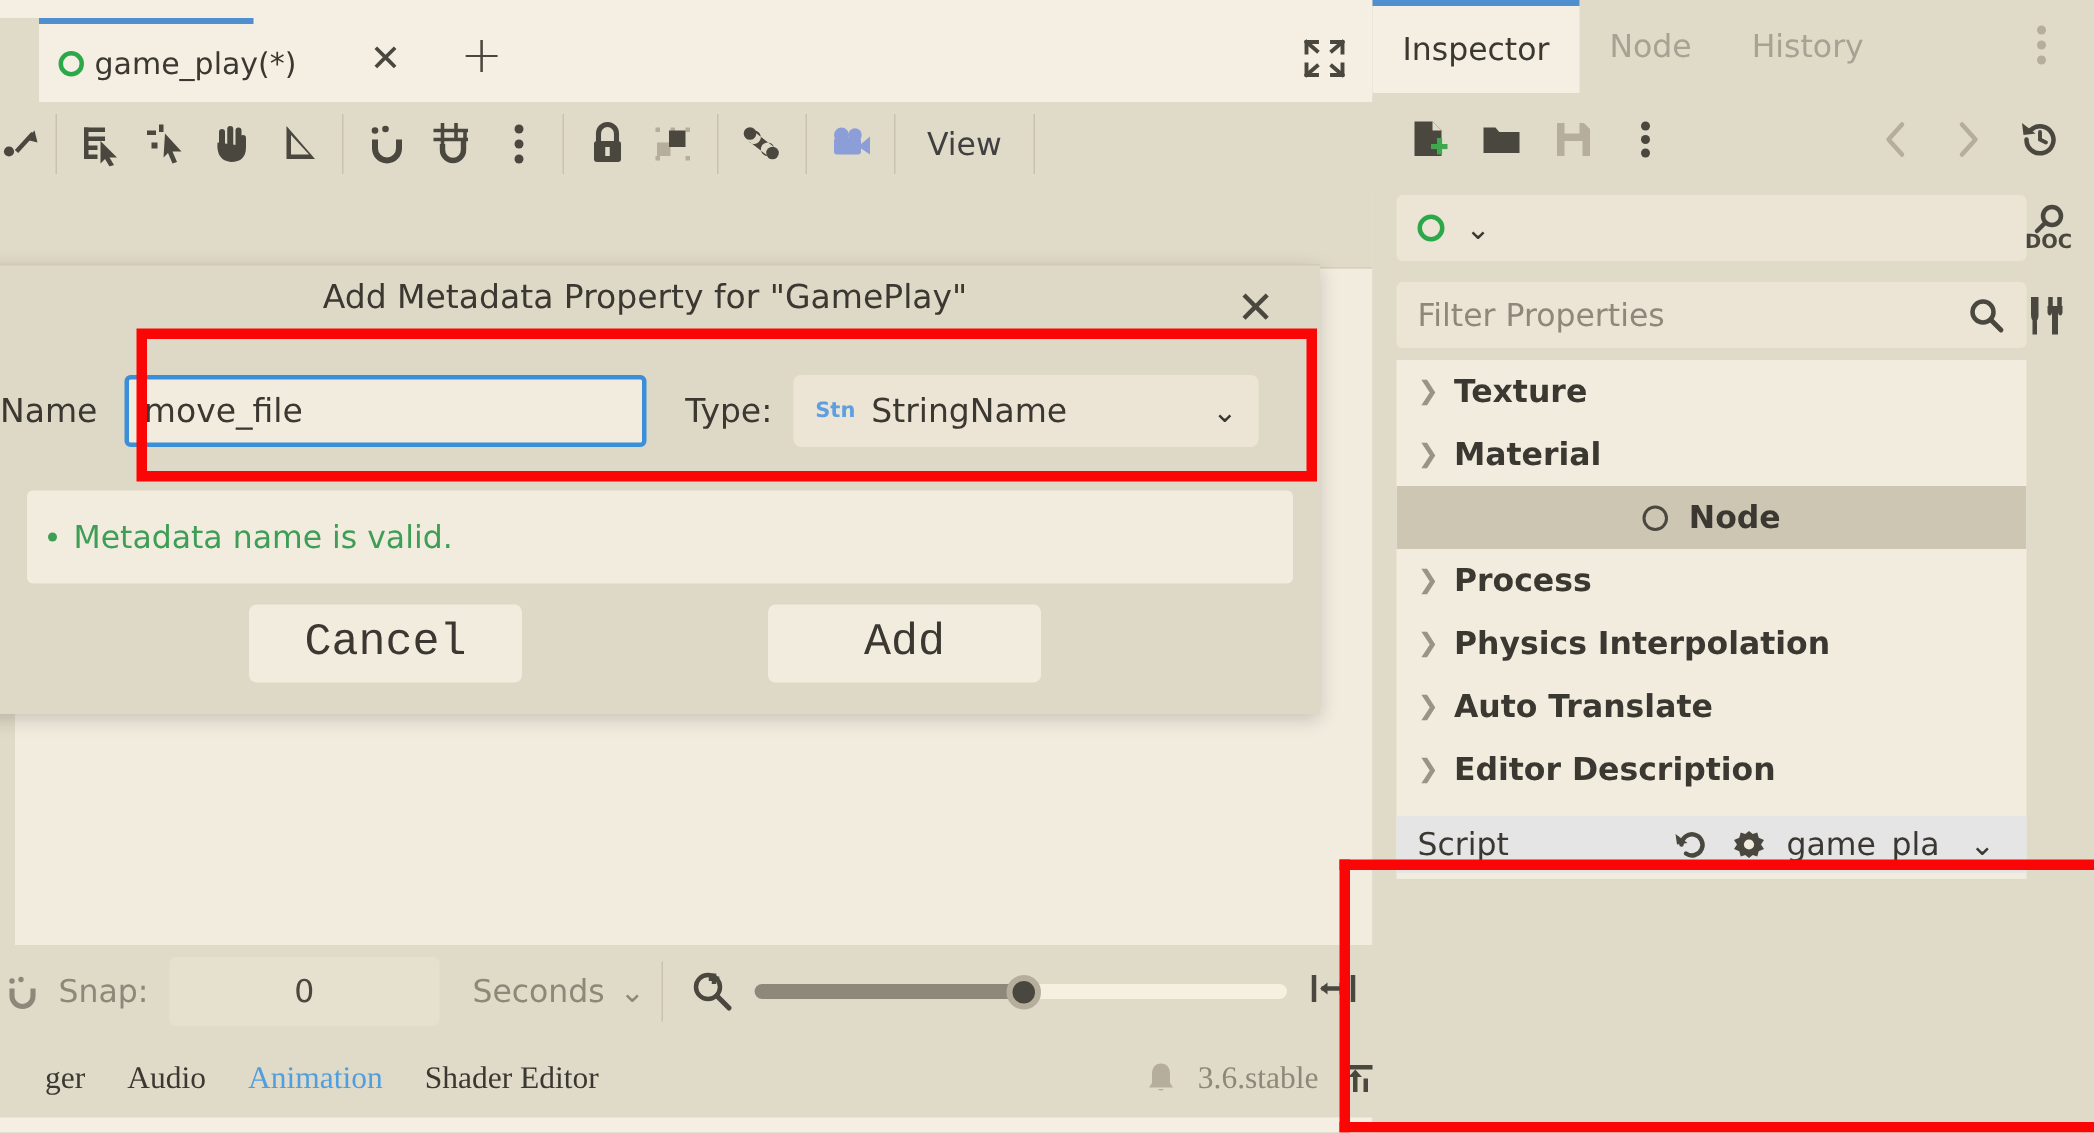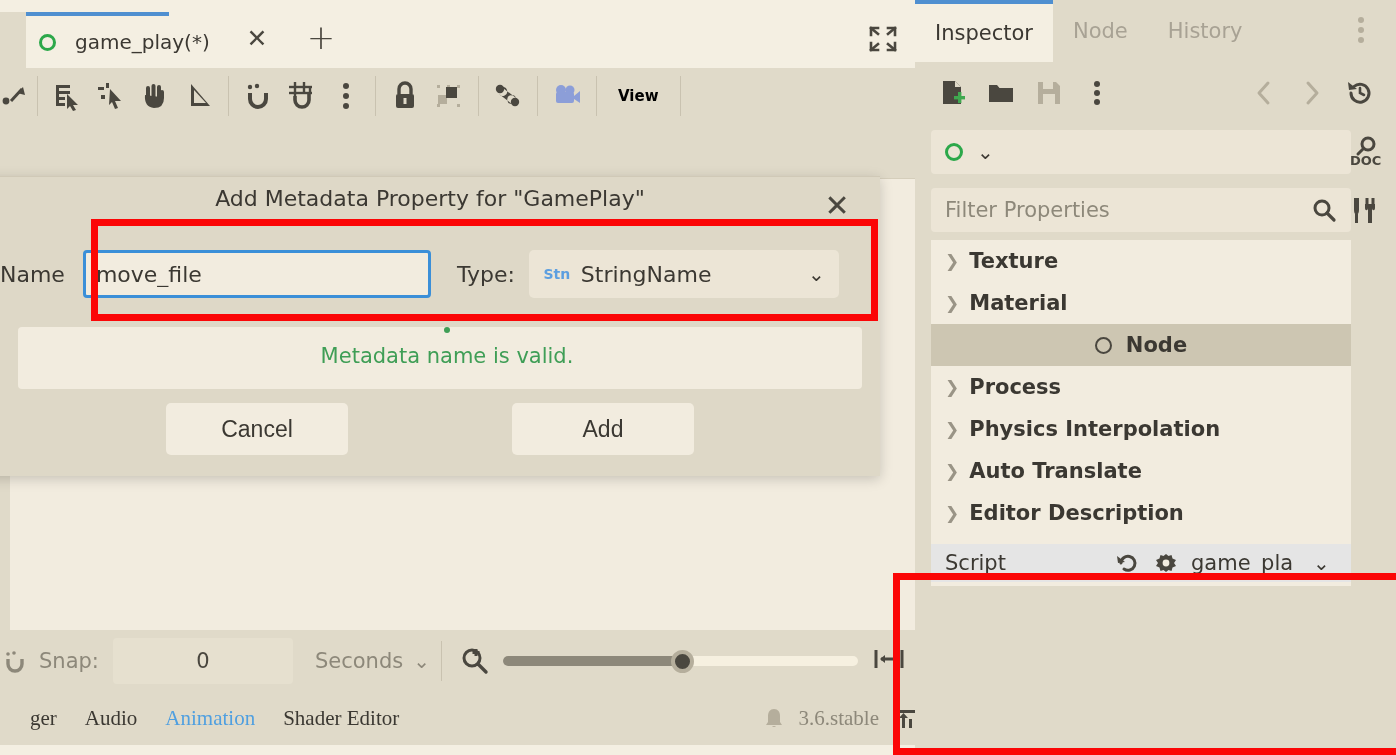--- a/index.html
+++ b/index.html
@@ -22,21 +22,21 @@
     position: absolute; left: 0; top: 0; width: 915px; height: 68px;
     background: #f4efe2;
   }
   .tab-stub {
     position: absolute; left: 0; top: 12px; width: 26px; height: 56px;
     background: #e0dac9; border-top: 4px solid #e0dac9;
   }
   .tab-active {
     position: absolute; left: 26px; top: 12px; width: 143px; height: 56px;
     background: #f4efe2; border-top: 4px solid #4f8fd0;
-    display: flex; align-items: center; gap: 19px; padding-left: 13px;
+    display: flex; align-items: center; gap: 7px; padding-left: 13px;
   }
   .tab-ring {
     width: 17px; height: 17px; border: 3px solid #2ca84a; border-radius: 50%;
     flex: none;
   }
   .tab-label { font-size: 20px; color: #3b3832; white-space: nowrap; }
   .tab-x {
     position: absolute; left: 244px; top: 26px; width: 26px; height: 26px;
     color: #4a473f; font-size: 25px; line-height: 26px; text-align: center;
     cursor: pointer;
@@ -57,21 +57,21 @@
     background: #e0dac9;
     display: flex; align-items: center;
   }
   .tb-sep { width: 1px; height: 40px; background: #c9c2b0; margin: 0 7px; flex: none; }
   .tb-btn {
     width: 44px; height: 44px; display: flex; align-items: center;
     justify-content: center; flex: none; cursor: pointer;
   }
   .tb-text {
     height: 44px; display: flex; align-items: center; padding: 0 14px;
-    font-size: 15px; color: #000000; cursor: pointer; flex: none; font-weight: bold;
+    font-size: 21px; color: #404040; cursor: pointer; flex: none;
   }
 
   
   #viewport {
     position: absolute; left: 0; top: 124px; width: 915px; height: 506px;
     background: #f2ecdf;
   }
   #viewport-top-strip {
     position: absolute; left: 0; top: 0; width: 915px; height: 55px;
     background: #e0dac9; border-bottom: 1px solid #d5cebb;
@@ -173,31 +173,31 @@
     width: 28px; height: 22px; flex: none;
     display: flex; align-items: center; justify-content: center;
     font-size: 14px; font-weight: 700; color: #5d9fe0;
     font-family: "DejaVu Sans", sans-serif;
   }
   #type-name { font-size: 22px; color: #3b3832; flex: 1; }
   .chev { font-size: 20px; color: #3b3832; flex: none; }
   #dlg-valid {
     position: absolute; left: 38px; top: 150px; width: 844px; height: 62px;
     background: #f2ecdf; border-radius: 4px;
-    display: flex; align-items: center; padding-left: 14px; gap: 11px; flex-direction: column;
+    display: flex; align-items: center; padding-left: 14px; gap: 11px;
   }
   .valid-dot { width: 6px; height: 6px; border-radius: 50%; background: #3f9e56; flex: none; }
   .valid-text { font-size: 21px; color: #3f9e56; }
   #dlg-buttons {
     position: absolute; left: 0; top: 226px; width: 900px; height: 56px;
     display: flex; justify-content: center; gap: 164px;
   }
   .dlg-btn {
     width: 182px; height: 52px; background: #f2ecdf; border: none; border-radius: 5px;
-    font-size: 23px; color: #3b3832; cursor: pointer; font-family: Liberation Sans, sans-serif;
+    font-size: 30px; color: #3b3832; cursor: pointer; font-family: Liberation Mono, monospace;
   }
 
   
   #inspector {
     position: absolute; left: 915px; top: 0; width: 481px; height: 755px;
     background: #e0dac9;
   }
   #insp-tabs {
     position: absolute; left: 0; top: 0; width: 481px; height: 62px;
     background: #e0dac9; display: flex; align-items: flex-start;

